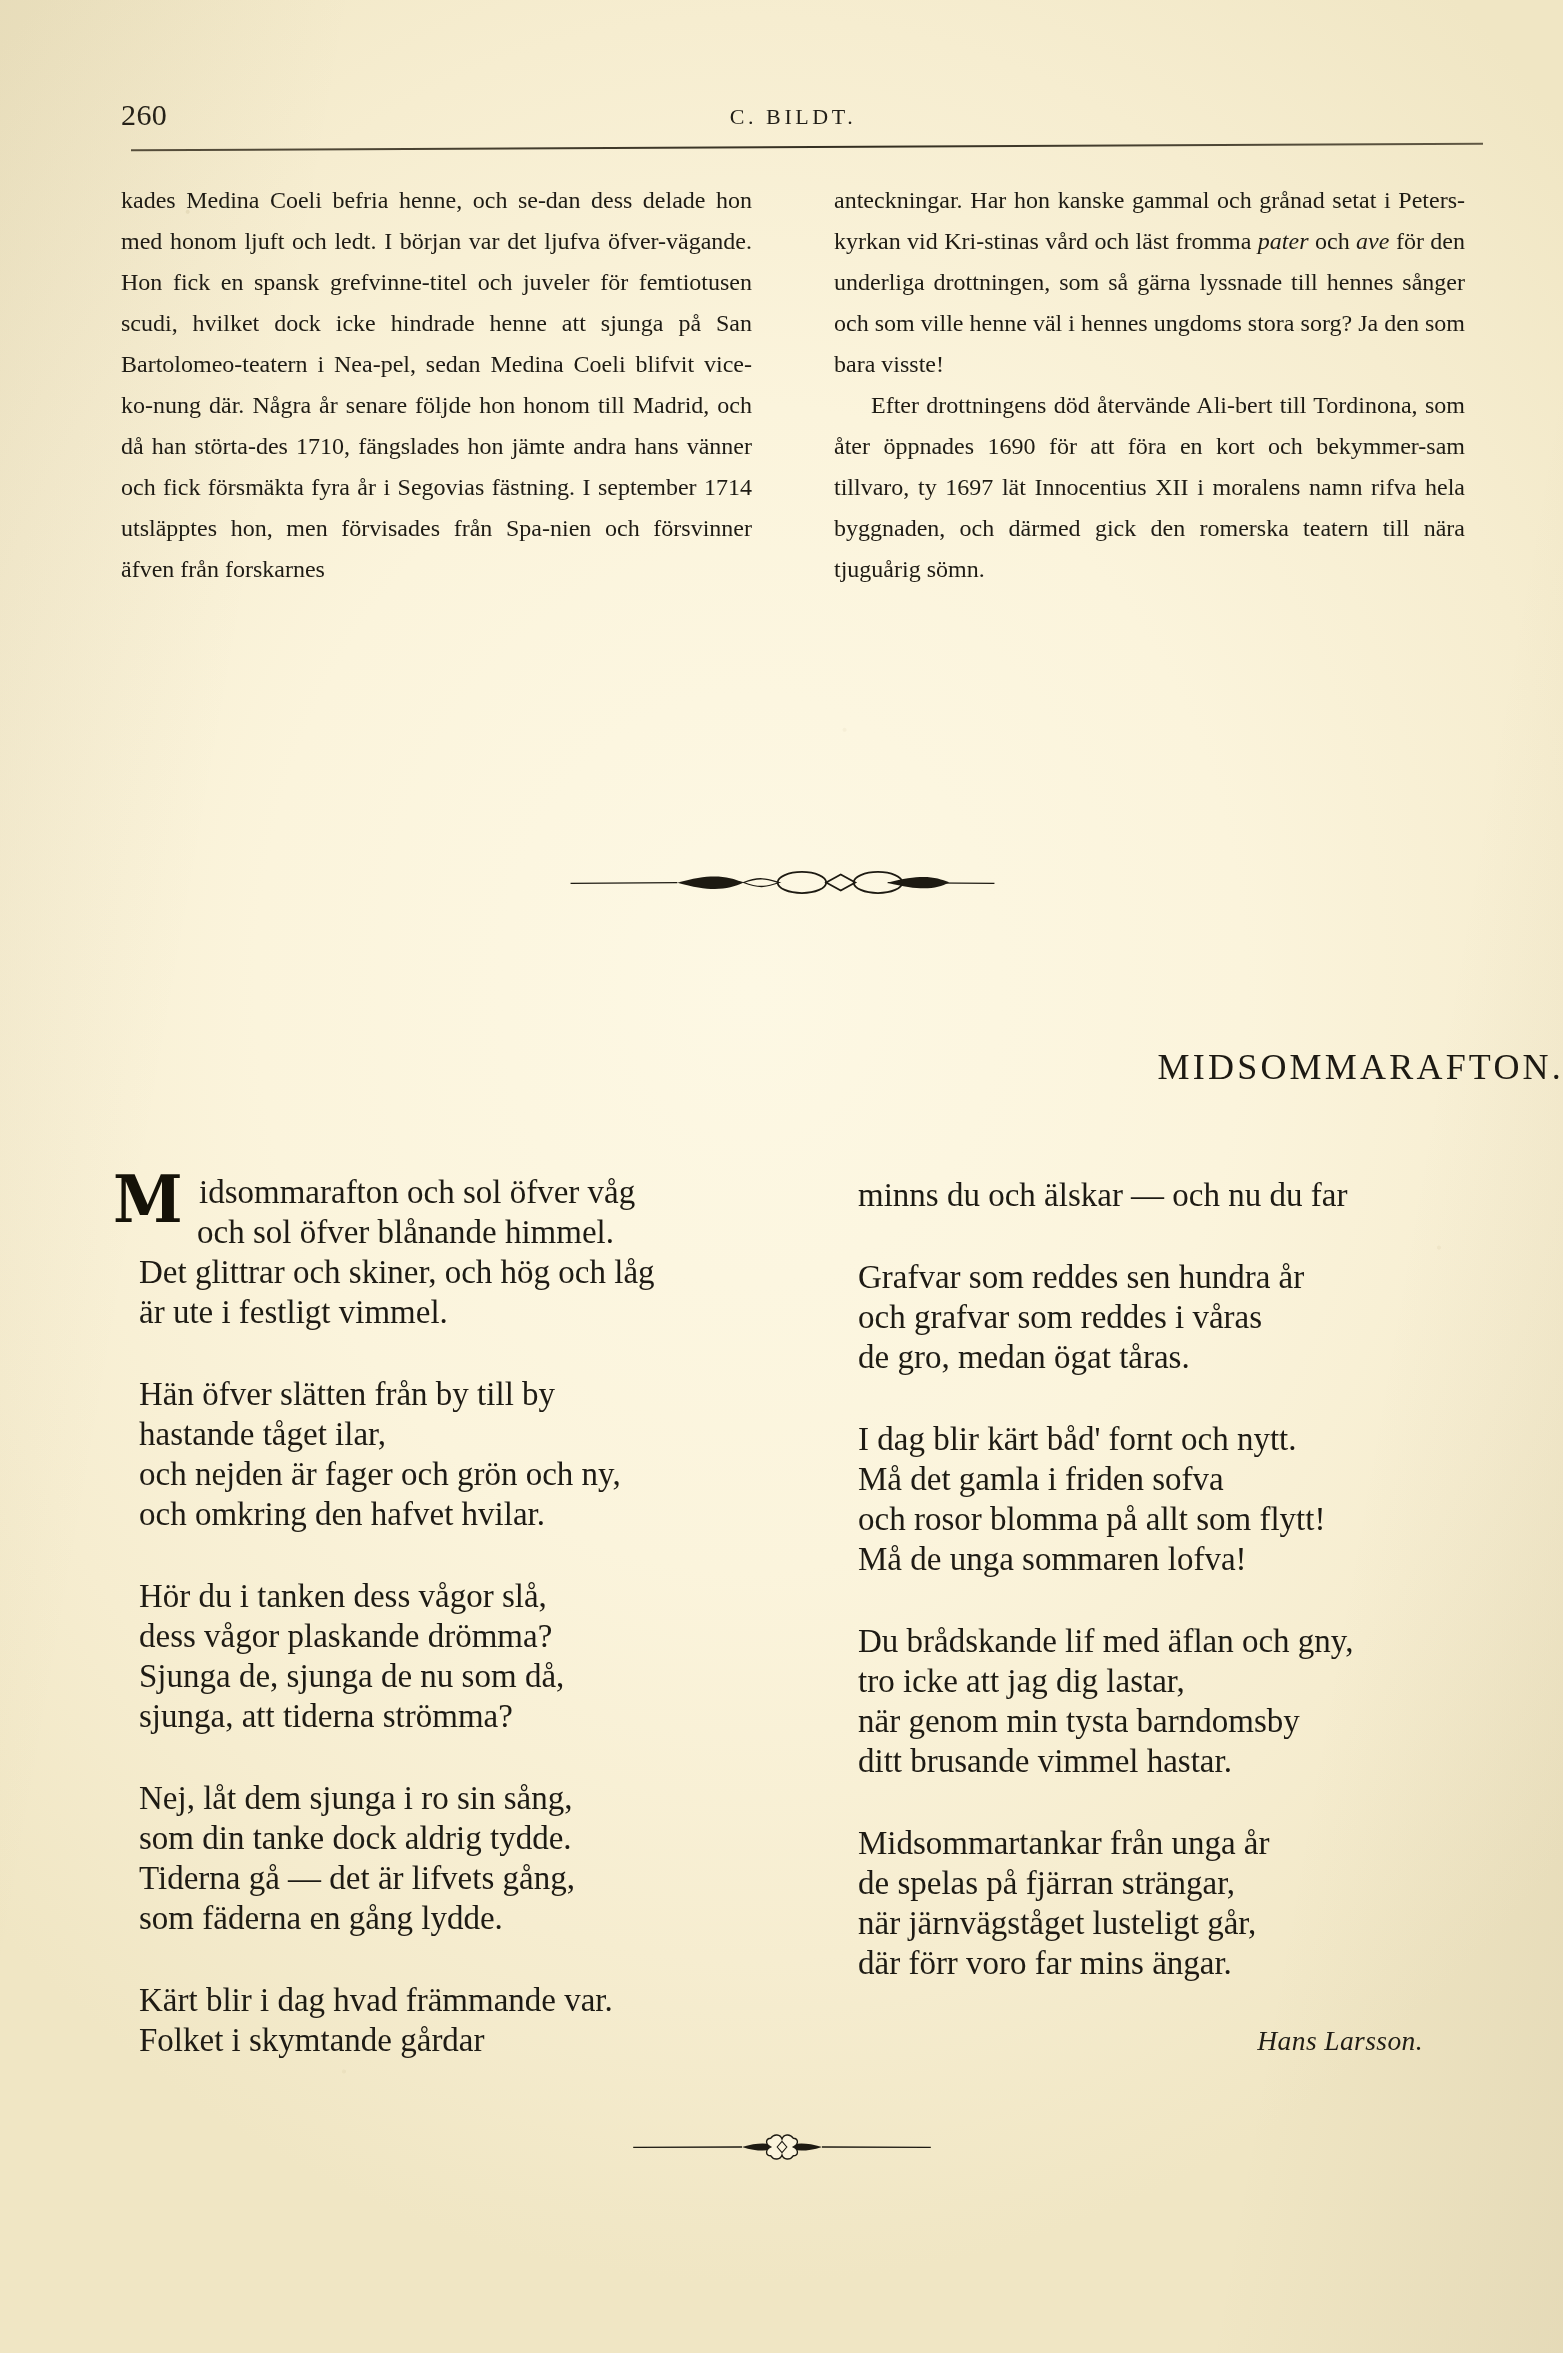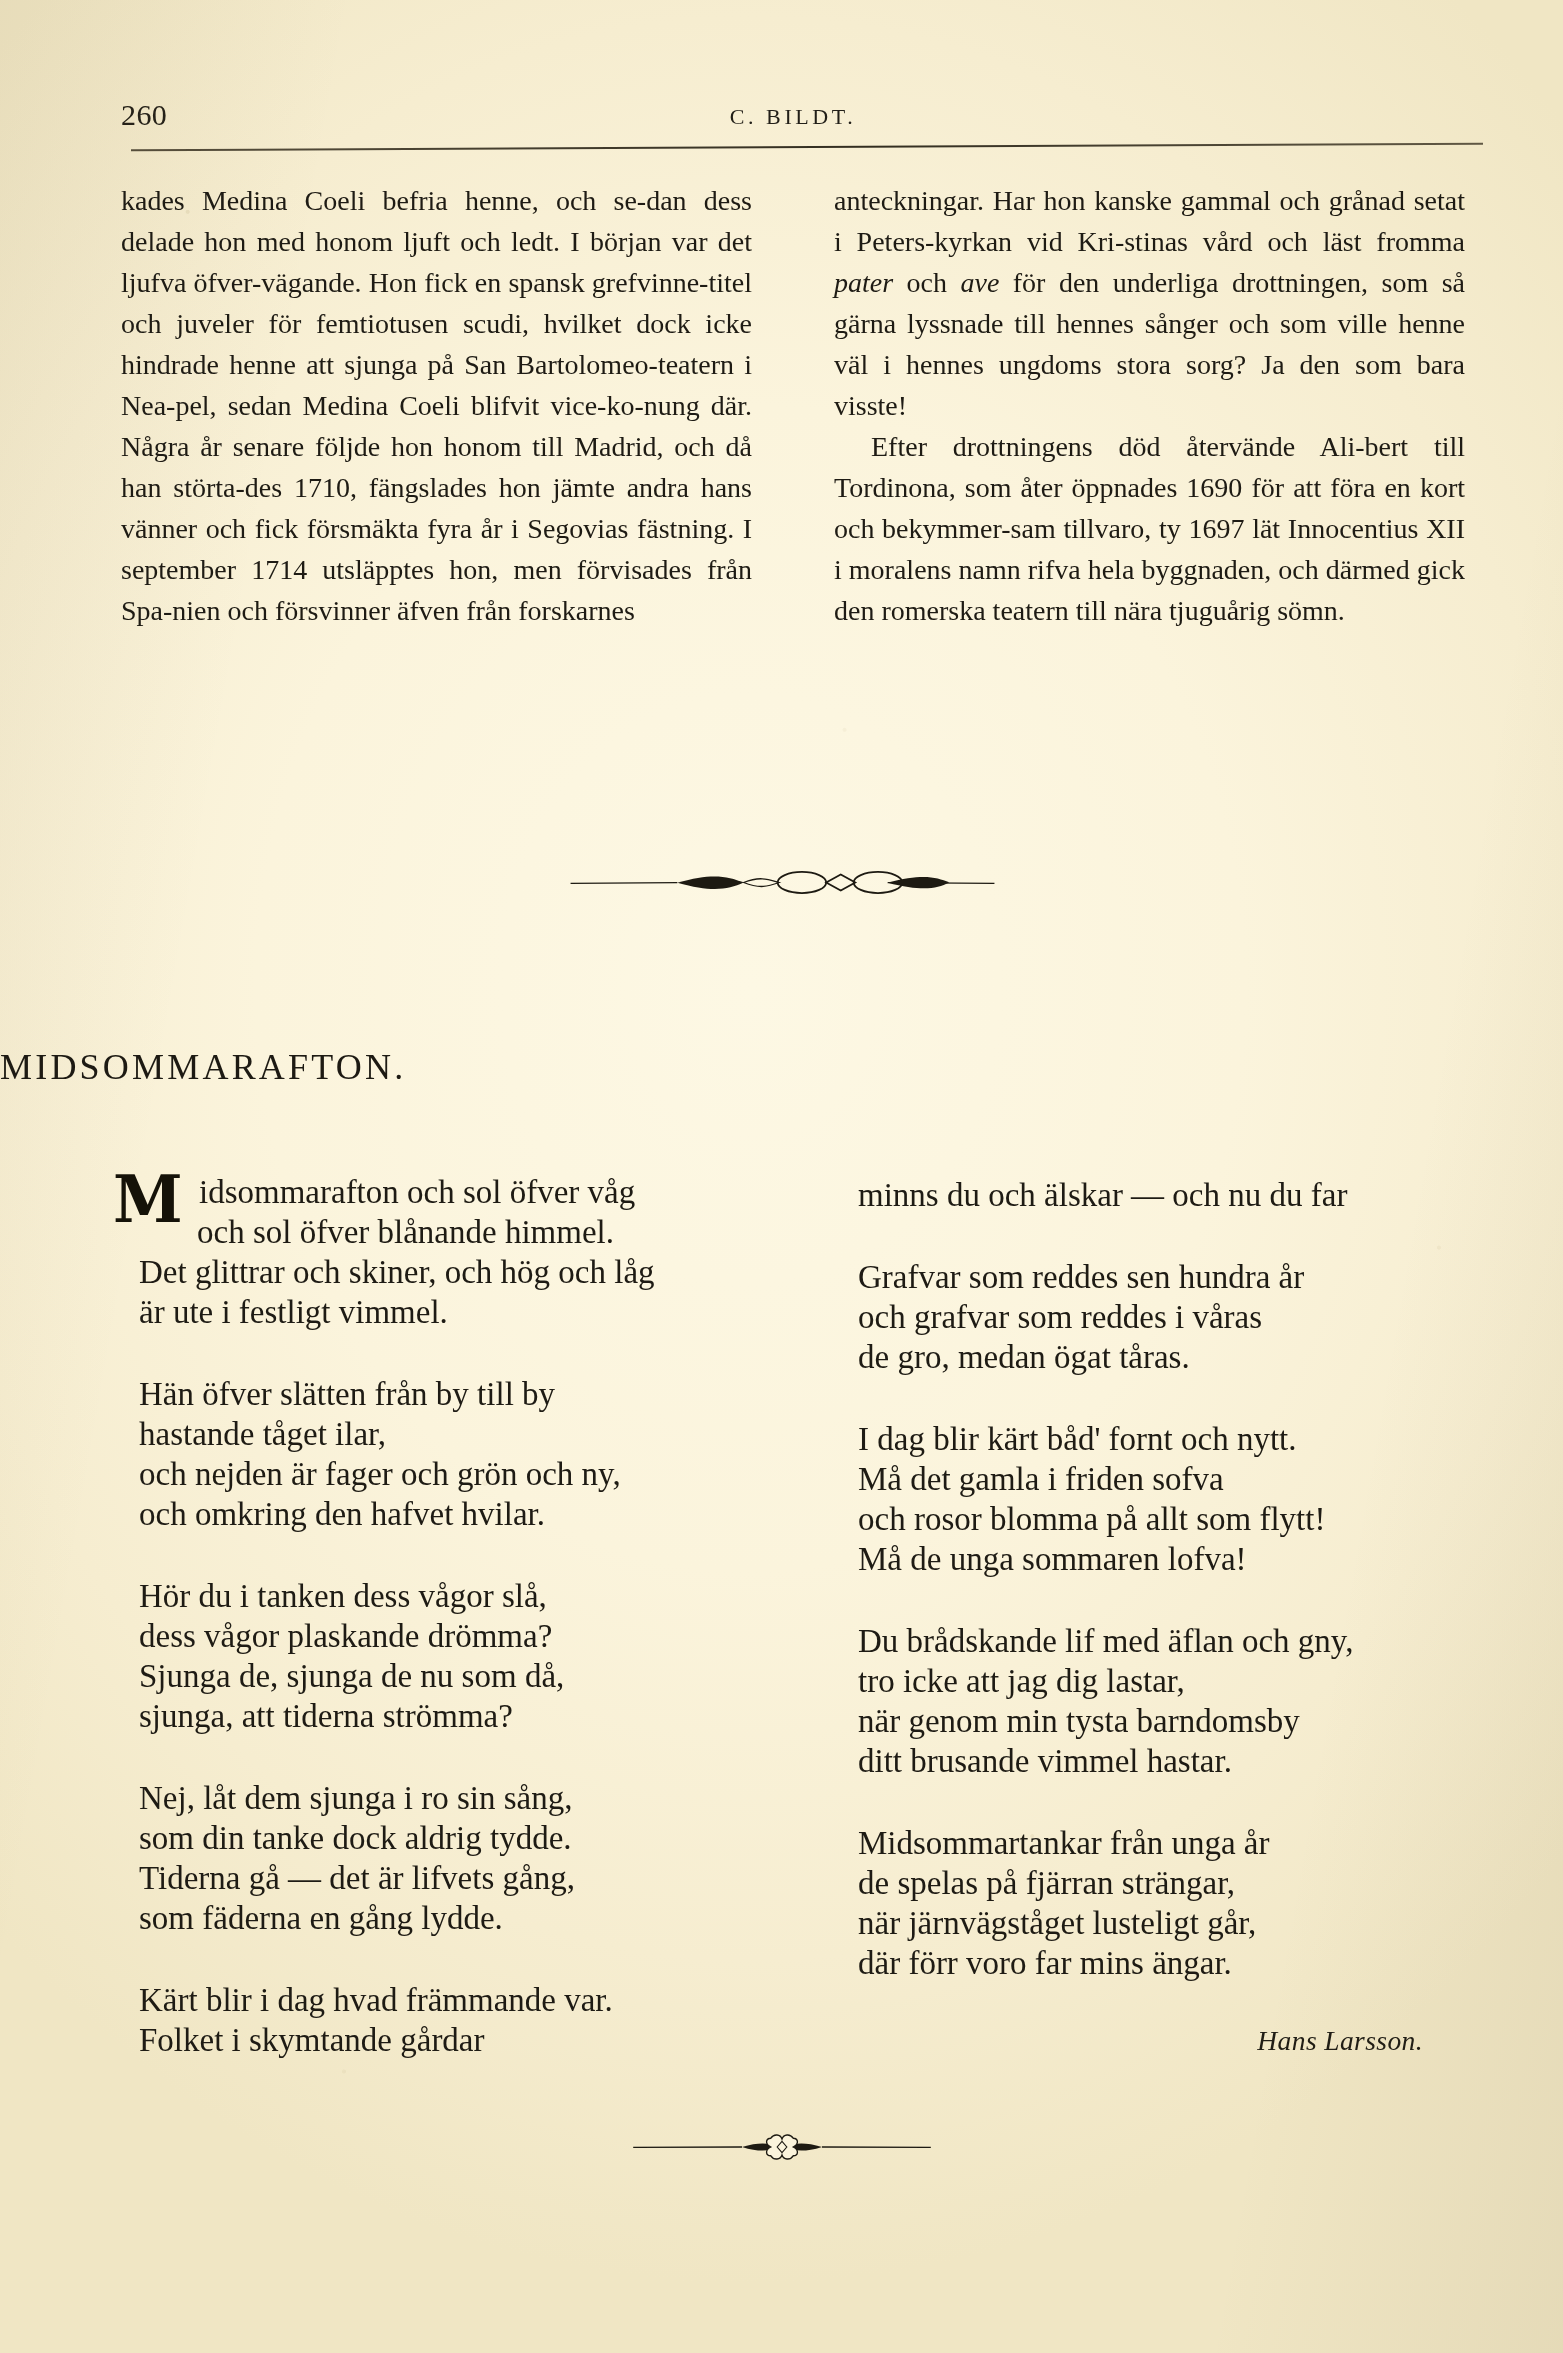--- a/index.html
+++ b/index.html
@@ -92,21 +92,21 @@
     left: 121px;
     width: 1344px;
     display: flex;
     justify-content: space-between;
   }
   .prose-col {
     width: 631px;
   }
   .prose-col p {
     margin: 0;
-    font-size: 28px;
+    font-size: 24px;
     line-height: 41px;
     text-align: justify;
     text-justify: inter-word;
     hyphens: manual;
     color: #1e1b14;
   }
   .prose-col p.ind {
     text-indent: 37px;
   }
   .prose-col p + p {
@@ -121,21 +121,21 @@
     left: 0;
     width: 100%;
     text-align: center;
   }
   
   .sec-title {
     position: absolute;
     top: 1046px;
     left: 0;
     width: 100%;
-    text-align: left;
+    text-align: right;
     font-size: 36px;
     letter-spacing: 3.2px;
     color: #1d1a13;
   }
 
   
   .poem {
     position: absolute;
     top: 1172px;
     left: 121px;

